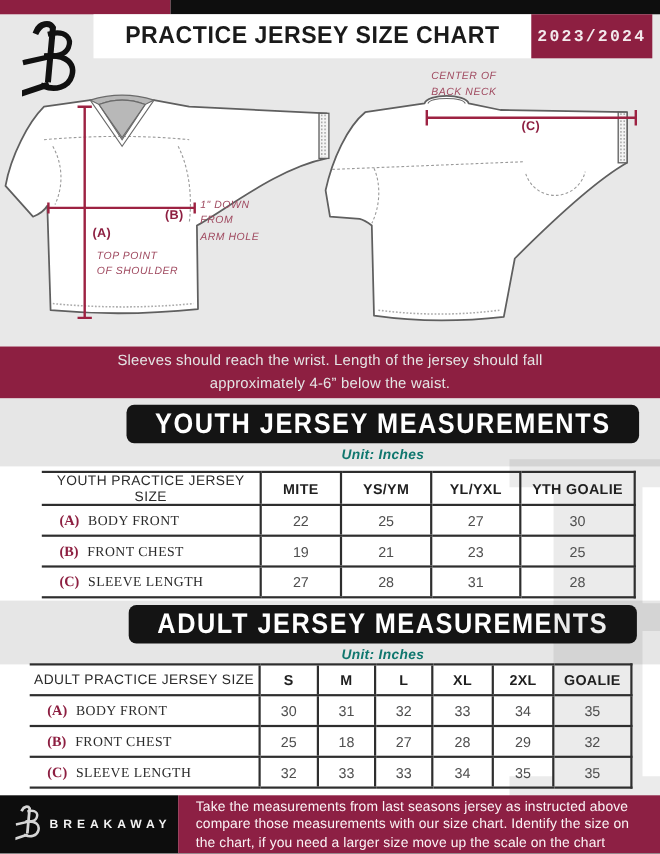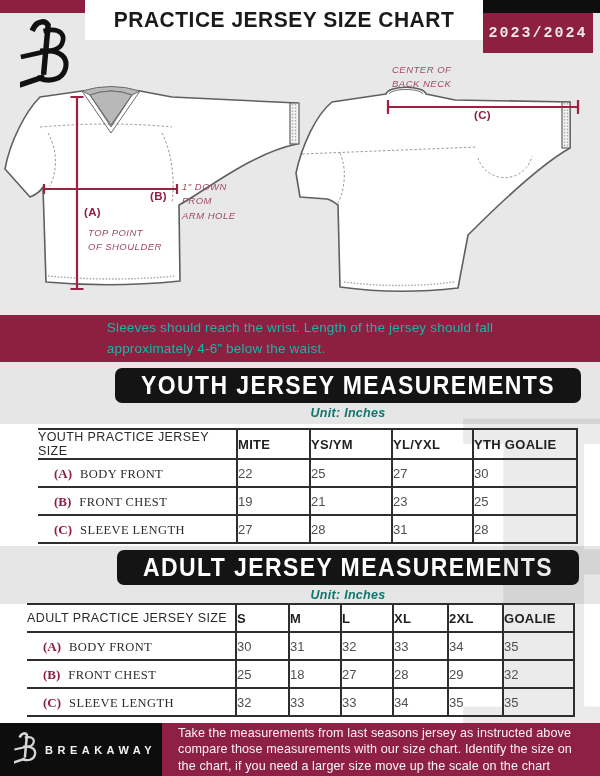--- a/index.html
+++ b/index.html
@@ -7,58 +7,58 @@
         overflow:hidden;font-family:"Liberation Sans",sans-serif;}
 
   
   .strip{position:absolute;top:0;left:0;width:600px;height:13px;z-index:2;}
   .strip .maroon{position:absolute;left:0;top:0;width:155px;height:13px;background:#8d1f41;}
   .strip .black{position:absolute;left:155px;top:0;width:445px;height:13px;background:#0e0e0e;}
 
   
   .diagram-bg{position:absolute;top:13px;left:0;width:600px;height:302px;background:#e8e8e8;z-index:1;}
 
-  .title-box{position:absolute;left:85px;top:0;width:398px;height:40px;background:#ffffff;
+  .title-box{position:absolute;left:85px;top:13px;width:398px;height:40px;background:#ffffff;
              z-index:3;display:flex;align-items:center;justify-content:center;}
   .title-box span{font-weight:bold;font-size:21px;color:#1a1a1a;letter-spacing:.5px;transform:scaleY(1.05);}
   .year-box{position:absolute;left:483px;top:13px;width:110px;height:40px;background:#8d1f41;
             z-index:3;display:flex;align-items:center;justify-content:center;}
   .year-box span{font-family:"Liberation Mono",monospace;font-weight:bold;font-size:15px;
                  color:#f3e9ec;letter-spacing:2px;}
 
   .logo-header{position:absolute;left:20px;top:16px;z-index:4;color:#111111;}
   .logo-footer{color:#d6d6d6;}
 
   .diagram-svg{position:absolute;left:0;top:53px;z-index:2;}
 
   .mkey{position:absolute;z-index:3;font-weight:bold;font-size:11.5px;color:#8d1f41;letter-spacing:.3px;}
   .mnote{position:absolute;z-index:3;font-style:italic;font-size:9.5px;color:#a04b61;
          letter-spacing:.5px;line-height:1.5;white-space:pre-line;}
 
   .notice{position:absolute;top:315px;left:0;width:600px;height:47px;background:#8d1f41;z-index:2;
           display:flex;align-items:center;justify-content:center;}
-  .notice div{color:#14b8a6;font-size:13.5px;line-height:1.55;white-space:pre-line;letter-spacing:.2px;}
+  .notice div{color:#e5e5e5;font-size:13.5px;line-height:1.55;text-align:center;white-space:pre-line;letter-spacing:.2px;}
 
   .band{position:absolute;left:0;width:600px;background:#e6e6e6;z-index:1;
         display:flex;flex-direction:column;align-items:center;padding-left:48px;}
   .band1{top:362px;height:62px;}
   .band2{top:546px;height:58px;}
   .banner{background:#141414;color:#ffffff;border-radius:7px;padding:4px 26px;margin-top:6px;}
   .band2 .banner{margin-top:4px;}
   .banner span{display:inline-block;font-weight:bold;font-size:23px;letter-spacing:1.4px;transform:scaleY(1.12);}
   .unit{font-style:italic;font-weight:bold;font-size:12.5px;color:#0f766e;margin-top:3px;letter-spacing:.3px;}
 
   .watermark{position:absolute;left:443px;top:392px;z-index:2;font-family:"DejaVu Serif",serif;
              font-weight:bold;font-size:430px;line-height:.88;color:rgba(25,25,25,0.085);pointer-events:none;}
 
   table.mtable{position:absolute;border-collapse:collapse;table-layout:fixed;z-index:3;}
   .ytable{left:38px;top:428px;width:539px;}
   .atable{left:27px;top:603px;width:547px;}
   .mtable td{border-top:2px solid #2e2e2e;border-bottom:2px solid #2e2e2e;border-left:2px solid #2e2e2e;
-             height:26px;vertical-align:middle;padding:0;}
+             height:26px;text-align:center;vertical-align:middle;padding:0;}
   .mtable td:first-child{border-left:none;}
   .mtable td:last-child{border-right:2px solid #2e2e2e;}
   .mtable td.szlabel{font-size:12.5px;color:#2b2b2b;letter-spacing:.4px;font-weight:normal;}
   .mtable td.colhead{font-weight:bold;font-size:13px;color:#1f1f1f;letter-spacing:.3px;}
   .mtable td.rowlabel{text-align:left;padding-left:16px;font-family:Liberation Serif, serif;}
   .rk{font-weight:bold;font-size:13px;color:#8d1f41;margin-right:8px;}
   .rl{font-size:12.5px;color:#2b2b2b;letter-spacing:.4px;}
   .mtable td.val{font-size:13px;color:#4f4f4f;}
 
   .footer{position:absolute;top:723px;left:0;width:600px;height:53px;z-index:5;display:flex;}

